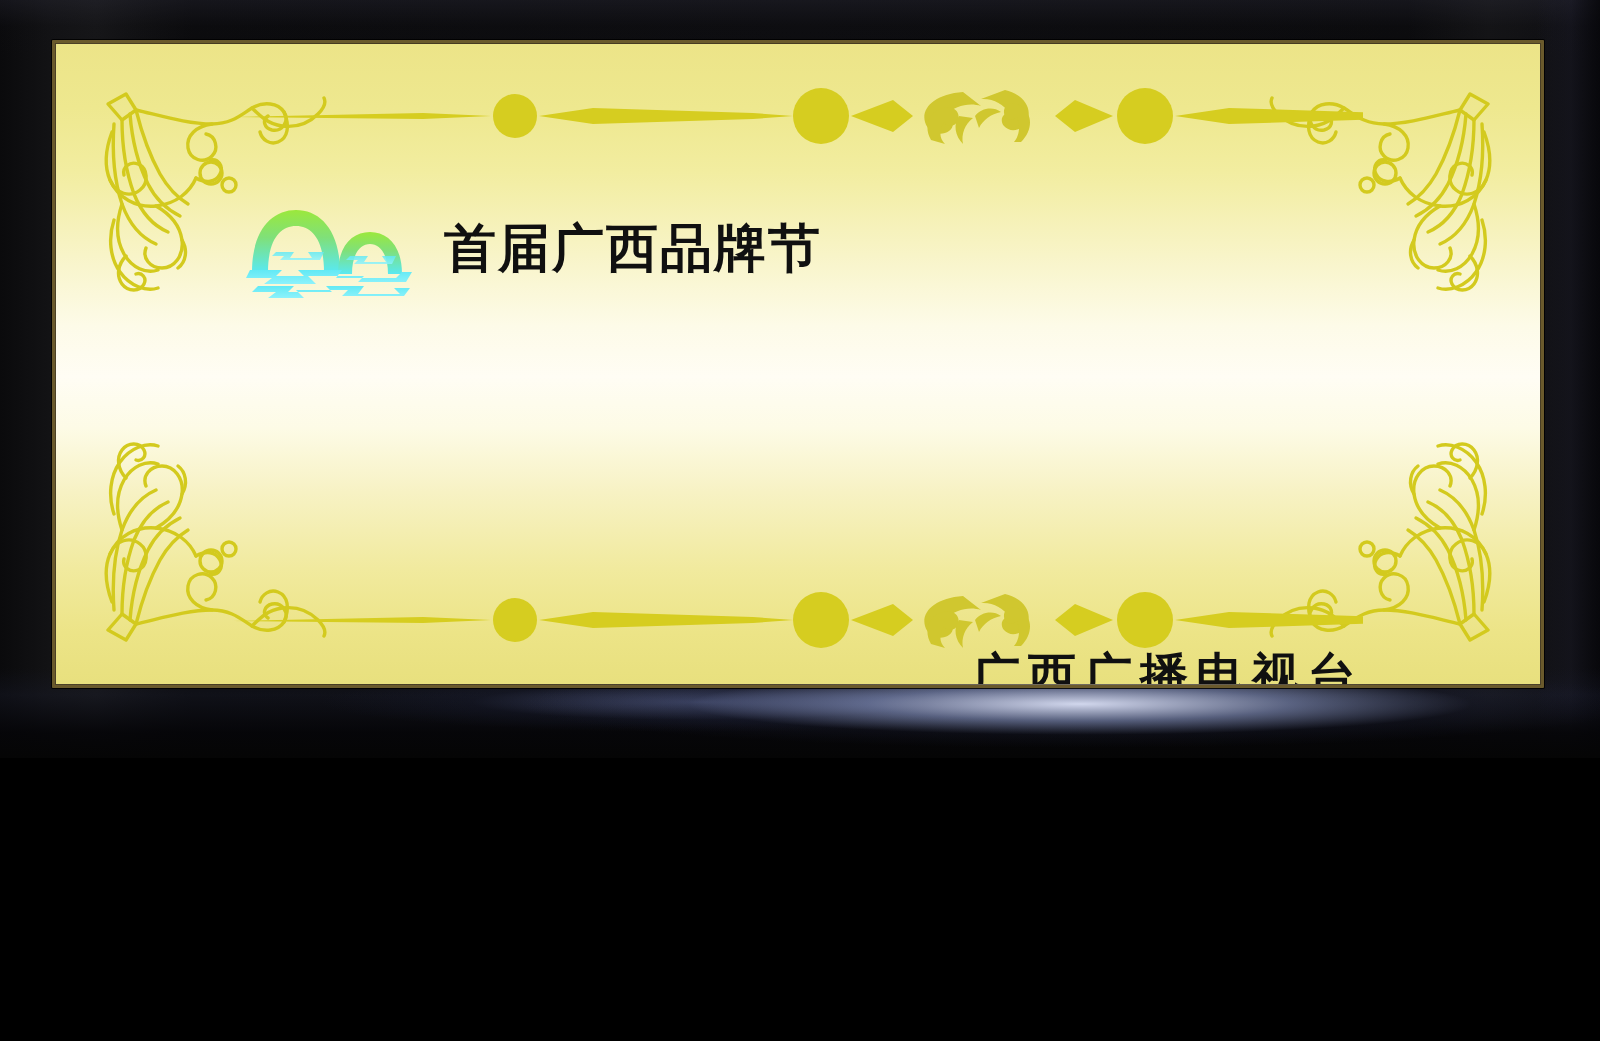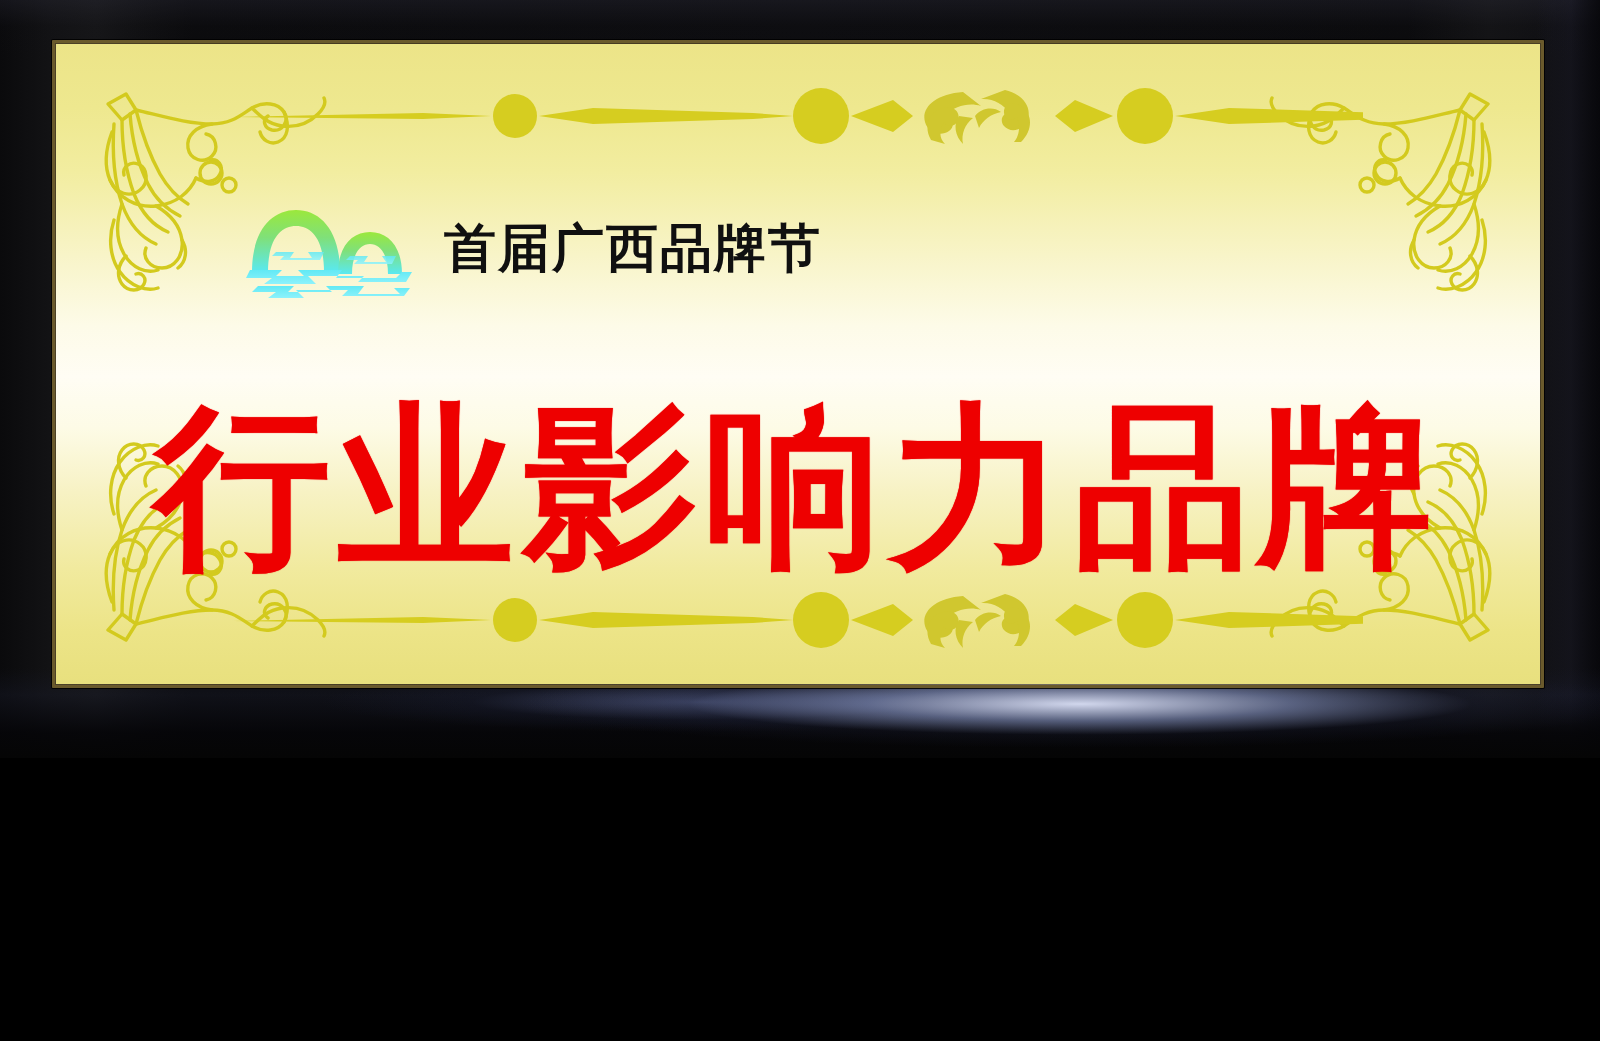--- a/index.html
+++ b/index.html
@@ -349,19 +349,19 @@
             <path d="M4 76 L36 76 L30 82 L58 82 L52 76 L96 76 L90 84 L150 84 L156 78 L166 78 L160 88 L112 88 L118 82 L62 82 L70 90 L18 90 L26 84 L0 84 Z"></path>
             <path d="M12 92 L48 92 L42 98 L86 98 L80 92 L118 92 L112 100 L154 100 L148 94 L164 94 L158 102 L96 102 L102 96 L50 96 L58 104 L22 104 L30 98 L6 98 Z"></path>
             <path d="M30 58 L48 58 L44 64 L66 64 L62 58 L78 58 L74 66 L34 66 L38 62 L26 62 Z" opacity="0.85"></path>
             <path d="M104 62 L122 62 L118 68 L140 68 L136 62 L150 62 L146 70 L108 70 L112 66 L100 66 Z" opacity="0.85"></path>
           </g>
         </svg>
       </div>
       <div class="event-name">首届广西品牌节</div>
     </div>
 
-    <div class="award-title">行业影响力品牌</div>
 
     <div class="issuers">
+      <div class="issuer-line">广西广播电视台</div>
     </div>
 
   </div>
 </div>
 
 </body></html>

